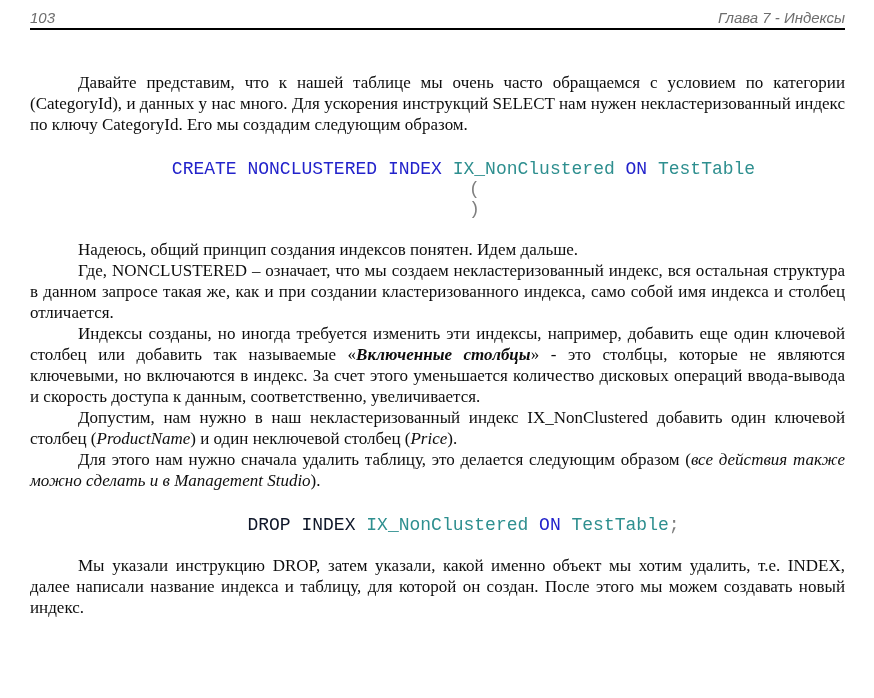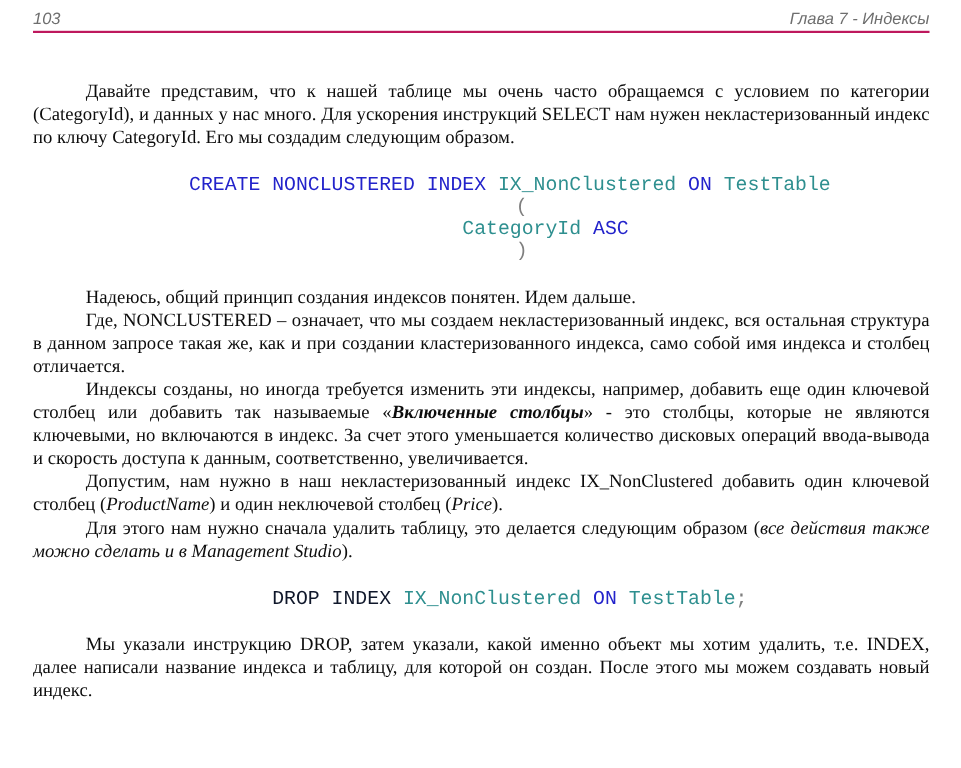--- a/index.html
+++ b/index.html
@@ -17,21 +17,21 @@
   
   .page-header {
     display: flex;
     justify-content: space-between;
     align-items: flex-end;
     font-family: "Liberation Sans", sans-serif;
     font-style: italic;
     font-size: 15px;
     color: #6e6e6e;
     padding: 9px 0 2px 0;
-    border-bottom: 2px solid #be185d;
+    border-bottom: 2px solid #000000;
   }
   
   .body-content { padding-top: 0; }
   .para {
     margin: 0;
     font-size: 17px;
     line-height: 21px;
     text-align: justify;
     text-indent: 48px;
   }
@@ -67,21 +67,20 @@
 <div class="page">
   <header class="page-header">
     <span>103</span>
     <span>Глава 7 - Индексы</span>
   </header>
   <main class="body-content" id="body-content">
       <p class="para"><span class="run-n">Давайте представим, что к нашей таблице мы очень часто обращаемся с условием по категории (CategoryId), и данных у нас много. Для ускорения инструкций SELECT нам нужен некластеризованный индекс по ключу CategoryId. Его мы создадим следующим образом.</span></p>
       <div class="code-block">
         <div class="code-line"><span class="tok-k" style="color: rgb(35, 35, 203);">CREATE NONCLUSTERED INDEX </span><span class="tok-id" style="color: rgb(46, 143, 143);">IX_NonClustered </span><span class="tok-k" style="color: rgb(35, 35, 203);">ON </span><span class="tok-id" style="color: rgb(46, 143, 143);">TestTable</span></div>
         <div class="code-line"><span class="tok-p" style="color: rgb(127, 127, 127);">  (</span></div>
-        <div class="code-line"><span class="tok-p" style="color: rgb(127, 127, 127);">      </span><span class="tok-id" style="color: rgb(46, 143, 143);">CategoryId </span><span class="tok-k" style="color: rgb(35, 35, 203);">ASC</span></div>
         <div class="code-line"><span class="tok-p" style="color: rgb(127, 127, 127);">  )</span></div>
       </div>
       <p class="para"><span class="run-n">Надеюсь, общий принцип создания индексов понятен. Идем дальше.</span></p>
       <p class="para"><span class="run-n">Где, NONCLUSTERED – означает, что мы создаем некластеризованный индекс, вся остальная структура в данном запросе такая же, как и при создании кластеризованного индекса, само собой имя индекса и столбец отличается.</span></p>
       <p class="para"><span class="run-n">Индексы созданы, но иногда требуется изменить эти индексы, например, добавить еще один ключевой столбец или добавить так называемые «</span><span class="run-bi">Включенные столбцы</span><span class="run-n">» - это столбцы, которые не являются ключевыми, но включаются в индекс. За счет этого уменьшается количество дисковых операций ввода-вывода и скорость доступа к данным, соответственно, увеличивается.</span></p>
       <p class="para"><span class="run-n">Допустим, нам нужно в наш некластеризованный индекс IX_NonClustered добавить один ключевой столбец (</span><span class="run-i">ProductName</span><span class="run-n">) и один неключевой столбец (</span><span class="run-i">Price</span><span class="run-n">).</span></p>
       <p class="para"><span class="run-n">Для этого нам нужно сначала удалить таблицу, это делается следующим образом (</span><span class="run-i">все действия также можно сделать и в Management Studio</span><span class="run-n">).</span></p>
       <div class="code-block">
         <div class="code-line"><span class="tok-k" style="color: #0f172a;">DROP INDEX </span><span class="tok-id" style="color: rgb(46, 143, 143);">IX_NonClustered </span><span class="tok-k" style="color: rgb(35, 35, 203);">ON </span><span class="tok-id" style="color: rgb(46, 143, 143);">TestTable</span><span class="tok-p" style="color: rgb(127, 127, 127);">;</span></div>
       </div>

